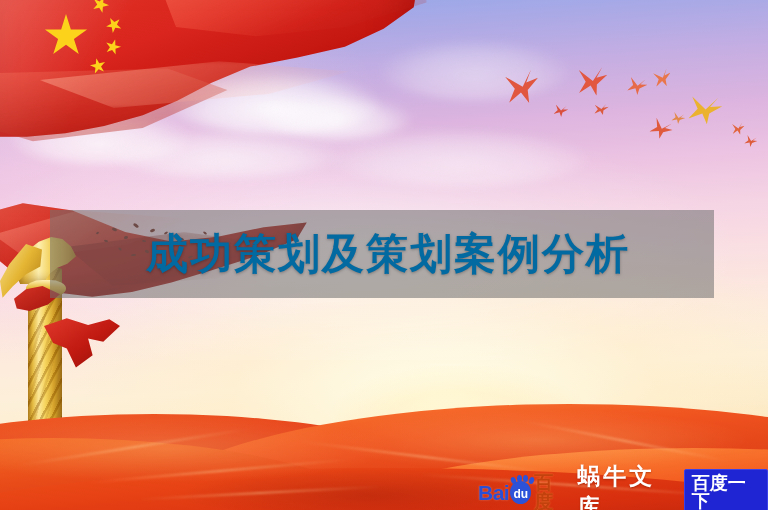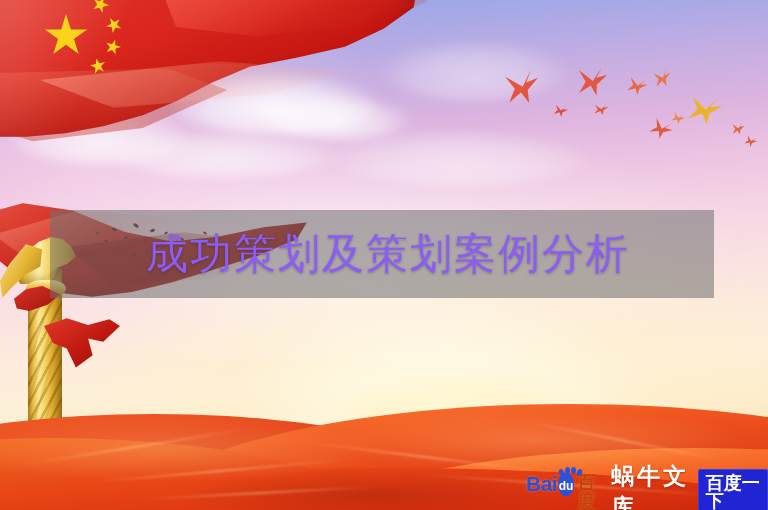--- a/index.html
+++ b/index.html
@@ -267,44 +267,44 @@
     position: absolute;
     left: 50px; top: 210px;
     width: 664px; height: 88px;
     background: rgba(112,112,112,0.56);
     display: flex;
     align-items: center;
     padding-left: 96px;
     box-sizing: border-box;
   }
   .title-text {
-    color: #8b5cf6;
+    color: #0369a1;
     font-size: 42px;
-    font-weight: 400;
+    font-weight: 700;
     letter-spacing: 2px;
     line-height: 1;
     white-space: nowrap;
     text-shadow: 0 1px 3px rgba(0,0,0,0.28);
   }
 
   
   .watermark {
     position: absolute;
     left: 478px; top: 476px;
     height: 32px;
     display: flex;
     align-items: center;
     gap: 8px;
   }
   .baidu-logo {
     display: flex;
+    align-items: center;
     font-size: 21px;
     font-weight: 700;
     line-height: 1;
-    margin-left: 48px;
   }
   .baidu-bai {
     color: #2a4fd6;
     letter-spacing: -0.5px;
     text-shadow: 0 0 2px rgba(255,255,255,0.35);
   }
   .paw {
     position: relative;
     width: 23px; height: 23px;
     border-radius: 50%;

